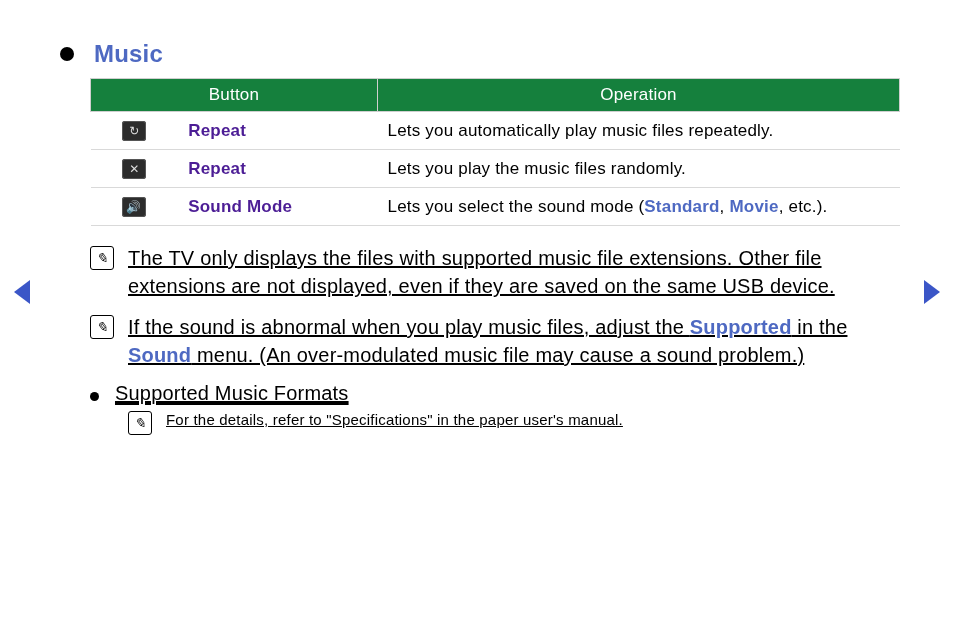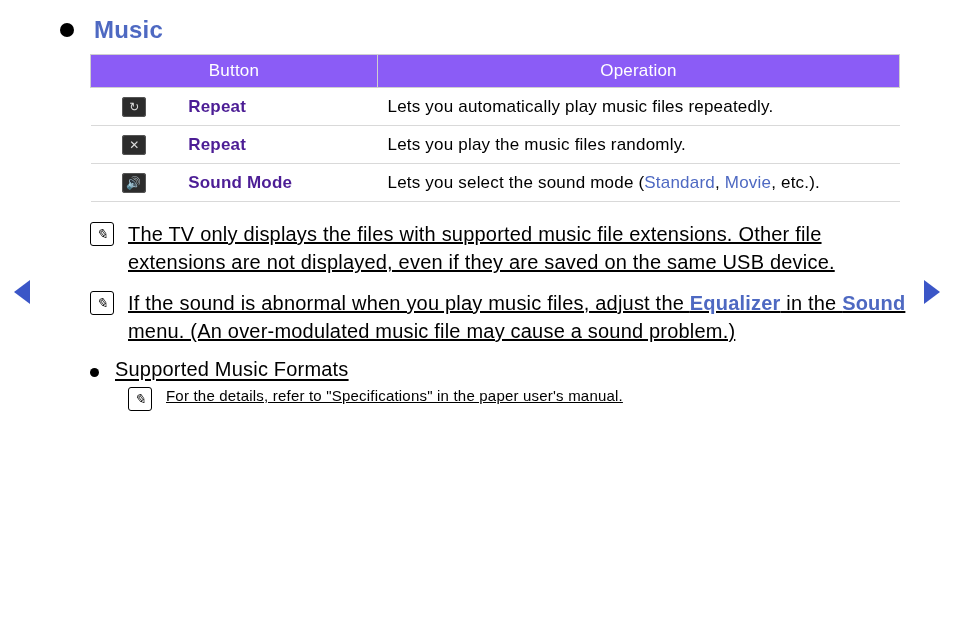--- a/index.html
+++ b/index.html
@@ -11,21 +11,21 @@
     font-family: "Helvetica Neue", Helvetica, Arial, sans-serif;
     color: #000;
     font-weight: 300;
     letter-spacing: 0.2px;
   }
   .page {
     position: relative;
     width: 954px;
     height: 624px;
     box-sizing: border-box;
-    padding: 16px 40px 0 60px;
+    padding: 40px 40px 0 60px;
   }
   .nav-arrow {
     position: absolute;
     top: 280px;
     width: 0;
     height: 0;
   }
   .nav-arrow.left {
     left: 14px;
     border-top: 12px solid transparent;
@@ -60,21 +60,21 @@
     line-height: 1.45;
     margin: 0 0 14px 30px;
   }
   table.buttons {
     border-collapse: collapse;
     width: 810px;
     margin: 0 0 18px 30px;
     font-size: 17px;
   }
   table.buttons th {
-    background: #8b5cf6;
+    background: #15803d;
     color: #fff;
     font-weight: 400;
     text-align: center;
     padding: 6px 8px;
     border: 1px solid #cfcfcf;
   }
   table.buttons th:first-child { width: 270px; }
   table.buttons td {
     border-bottom: 1px solid #d9d9d9;
     padding: 8px 10px;
@@ -91,21 +91,21 @@
     background: #2c2c2c;
     border-radius: 3px;
     color: #ddd;
     font-size: 12px;
     line-height: 20px;
     text-align: center;
     box-shadow: inset 0 0 0 1px #555;
   }
   td.label-cell { color: #4c1d95; font-weight: 600; width: 130px; }
   td.op-cell { color: #000; }
-  .link { color: #4e69c2; font-weight: 400; text-align: center; }
+  .link { color: #4e69c2; font-weight: 700; text-align: center; }
   .link-bold { color: #4e69c2; font-weight: 600; }
   .notes {
     margin-left: 30px;
   }
   .note-row {
     display: flex;
     align-items: flex-start;
     margin-bottom: 12px;
   }
   .note-icon {
@@ -126,20 +126,21 @@
     font-size: 20px;
     line-height: 1.42;
     flex: 1;
     text-decoration: underline;
   }
   .sub-row {
     display: flex;
     align-items: flex-start;
     margin-left: 30px;
     margin-top: 6px;
+    text-decoration: underline;
   }
   .small-bullet {
     width: 9px;
     height: 9px;
     background: #000;
     border-radius: 50%;
     margin-right: 16px;
     margin-top: 10px;
     flex: 0 0 9px;
   }
@@ -199,21 +200,21 @@
   </table>
 
   <div class="notes">
     <div class="note-row">
       <div class="note-icon">✎</div>
       <div class="note-text">The TV only displays the files with supported music file extensions. Other file extensions are not displayed, even if they are saved on the same USB device.</div>
     </div>
     <div class="note-row">
       <div class="note-icon">✎</div>
       <div class="note-text">
-        <span>If the sound is abnormal when you play music files, adjust the </span><span class="link-bold">Equalizer</span><span> in the </span><span class="link-bold">Sound</span><span> menu. (An over-modulated music file may cause a sound problem.)</span>
+        <span>If the sound is abnormal when you play music files, adjust the </span><span class="link-bold">Supported</span><span> in the </span><span class="link-bold">Sound</span><span> menu. (An over-modulated music file may cause a sound problem.)</span>
       </div>
     </div>
   </div>
 
   <div class="sub-row">
     <div class="small-bullet"></div>
     <div class="sub-heading">Supported Music Formats</div>
   </div>
   <div class="sub-note">
     <div class="note-icon">✎</div>

